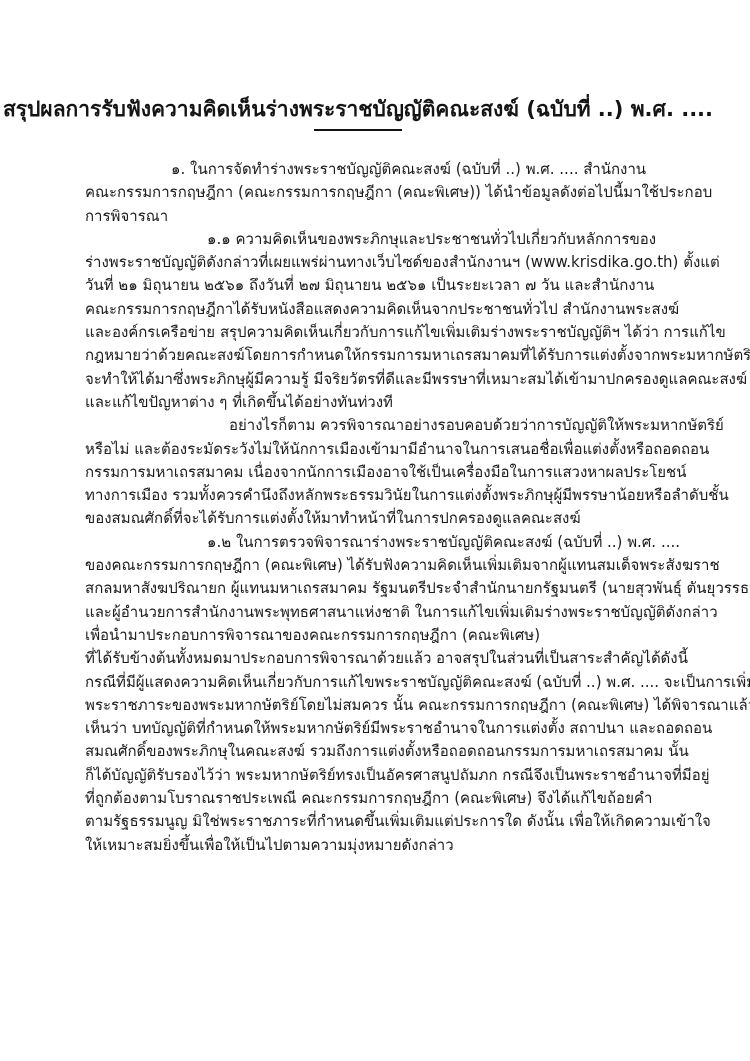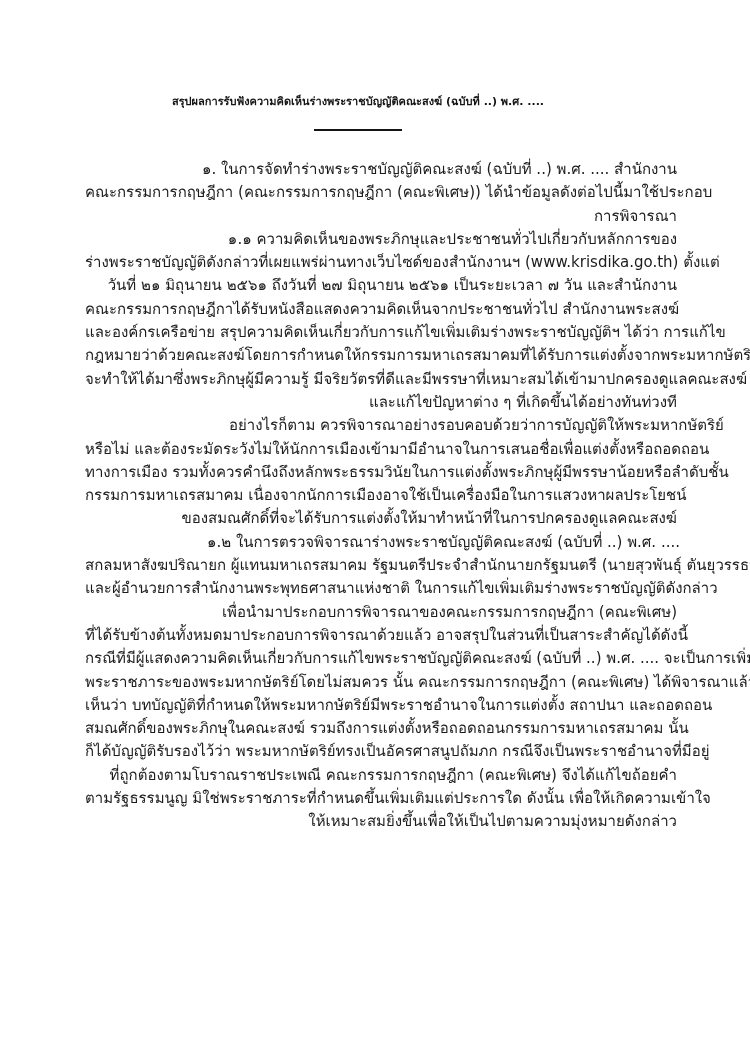--- a/index.html
+++ b/index.html
@@ -14,21 +14,21 @@
     background: #ffffff;
     overflow: hidden;
     font-family: "DejaVu Sans", "Liberation Sans", sans-serif;
     color: #1a1a1a;
   }
   .doc-title {
     position: absolute;
     top: 92px;
     left: 358px;
     transform: translateX(-50%);
-    font-size: 11px;
+    font-size: 21px;
     font-weight: bold;
     white-space: nowrap;
     color: #141414;
   }
   .title-divider {
     position: absolute;
     top: 129px;
     left: 358px;
     transform: translateX(-50%);
     width: 88px;
@@ -40,21 +40,20 @@
     top: 158px;
     left: 85px;
     width: 592px;
   }
   .text-line {
     height: 23.3px;
     line-height: 23.3px;
     font-size: 15px;
     white-space: nowrap;
     color: #1c1c1c;
-    text-align: right;
   }
   .indent-0 { padding-left: 0; }
   .indent-1 { padding-left: 86px; }   
   .indent-2 { padding-left: 122px; }  
   .indent-3 { padding-left: 144px; }  
 </style>
 </head>
 <body>
 
 <div class="page">
@@ -70,24 +69,25 @@
       <div class="text-line indent-2">๑.๑ ความคิดเห็นของพระภิกษุและประชาชนทั่วไปเกี่ยวกับหลักการของ</div>
       <div class="text-line indent-0">ร่างพระราชบัญญัติดังกล่าวที่เผยแพร่ผ่านทางเว็บไซด์ของสำนักงานฯ (www.krisdika.go.th) ตั้งแต่</div>
       <div class="text-line indent-0">วันที่ ๒๑ มิถุนายน ๒๕๖๑ ถึงวันที่ ๒๗ มิถุนายน ๒๕๖๑ เป็นระยะเวลา ๗ วัน และสำนักงาน</div>
       <div class="text-line indent-0">คณะกรรมการกฤษฎีกาได้รับหนังสือแสดงความคิดเห็นจากประชาชนทั่วไป สำนักงานพระสงฆ์</div>
       <div class="text-line indent-0">และองค์กรเครือข่าย สรุปความคิดเห็นเกี่ยวกับการแก้ไขเพิ่มเติมร่างพระราชบัญญัติฯ ได้ว่า การแก้ไข</div>
       <div class="text-line indent-0">กฎหมายว่าด้วยคณะสงฆ์โดยการกำหนดให้กรรมการมหาเถรสมาคมที่ได้รับการแต่งตั้งจากพระมหากษัตริย์</div>
       <div class="text-line indent-0">จะทำให้ได้มาซึ่งพระภิกษุผู้มีความรู้ มีจริยวัตรที่ดีและมีพรรษาที่เหมาะสมได้เข้ามาปกครองดูแลคณะสงฆ์</div>
       <div class="text-line indent-0">และแก้ไขปัญหาต่าง ๆ ที่เกิดขึ้นได้อย่างทันท่วงที</div>
       <div class="text-line indent-3">อย่างไรก็ตาม ควรพิจารณาอย่างรอบคอบด้วยว่าการบัญญัติให้พระมหากษัตริย์</div>
       <div class="text-line indent-0">หรือไม่ และต้องระมัดระวังไม่ให้นักการเมืองเข้ามามีอำนาจในการเสนอชื่อเพื่อแต่งตั้งหรือถอดถอน</div>
+      <div class="text-line indent-0">กรรมการมหาเถรสมาคม เนื่องจากนักการเมืองอาจใช้เป็นเครื่องมือในการแสวงหาผลประโยชน์</div>
       <div class="text-line indent-0">ทางการเมือง รวมทั้งควรคำนึงถึงหลักพระธรรมวินัยในการแต่งตั้งพระภิกษุผู้มีพรรษาน้อยหรือลำดับชั้น</div>
-      <div class="text-line indent-0">กรรมการมหาเถรสมาคม เนื่องจากนักการเมืองอาจใช้เป็นเครื่องมือในการแสวงหาผลประโยชน์</div>
       <div class="text-line indent-0">ของสมณศักดิ์ที่จะได้รับการแต่งตั้งให้มาทำหน้าที่ในการปกครองดูแลคณะสงฆ์</div>
       <div class="text-line indent-2">๑.๒ ในการตรวจพิจารณาร่างพระราชบัญญัติคณะสงฆ์ (ฉบับที่ ..) พ.ศ. ....</div>
+      <div class="text-line indent-0">ของคณะกรรมการกฤษฎีกา (คณะพิเศษ) ได้รับฟังความคิดเห็นเพิ่มเติมจากผู้แทนสมเด็จพระสังฆราช</div>
       <div class="text-line indent-0">สกลมหาสังฆปริณายก ผู้แทนมหาเถรสมาคม รัฐมนตรีประจำสำนักนายกรัฐมนตรี (นายสุวพันธุ์ ตันยุวรรธนะ)</div>
       <div class="text-line indent-0">และผู้อำนวยการสำนักงานพระพุทธศาสนาแห่งชาติ ในการแก้ไขเพิ่มเติมร่างพระราชบัญญัติดังกล่าว</div>
       <div class="text-line indent-0">เพื่อนำมาประกอบการพิจารณาของคณะกรรมการกฤษฎีกา (คณะพิเศษ)</div>
       <div class="text-line indent-0">ที่ได้รับข้างต้นทั้งหมดมาประกอบการพิจารณาด้วยแล้ว อาจสรุปในส่วนที่เป็นสาระสำคัญได้ดังนี้</div>
       <div class="text-line indent-0">กรณีที่มีผู้แสดงความคิดเห็นเกี่ยวกับการแก้ไขพระราชบัญญัติคณะสงฆ์ (ฉบับที่ ..) พ.ศ. .... จะเป็นการเพิ่ม</div>
       <div class="text-line indent-0">พระราชภาระของพระมหากษัตริย์โดยไม่สมควร นั้น คณะกรรมการกฤษฎีกา (คณะพิเศษ) ได้พิจารณาแล้ว</div>
       <div class="text-line indent-0">เห็นว่า บทบัญญัติที่กำหนดให้พระมหากษัตริย์มีพระราชอำนาจในการแต่งตั้ง สถาปนา และถอดถอน</div>
       <div class="text-line indent-0">สมณศักดิ์ของพระภิกษุในคณะสงฆ์ รวมถึงการแต่งตั้งหรือถอดถอนกรรมการมหาเถรสมาคม นั้น</div>
       <div class="text-line indent-0">ก็ได้บัญญัติรับรองไว้ว่า พระมหากษัตริย์ทรงเป็นอัครศาสนูปถัมภก กรณีจึงเป็นพระราชอำนาจที่มีอยู่</div>
       <div class="text-line indent-0">ที่ถูกต้องตามโบราณราชประเพณี คณะกรรมการกฤษฎีกา (คณะพิเศษ) จึงได้แก้ไขถ้อยคำ</div>

